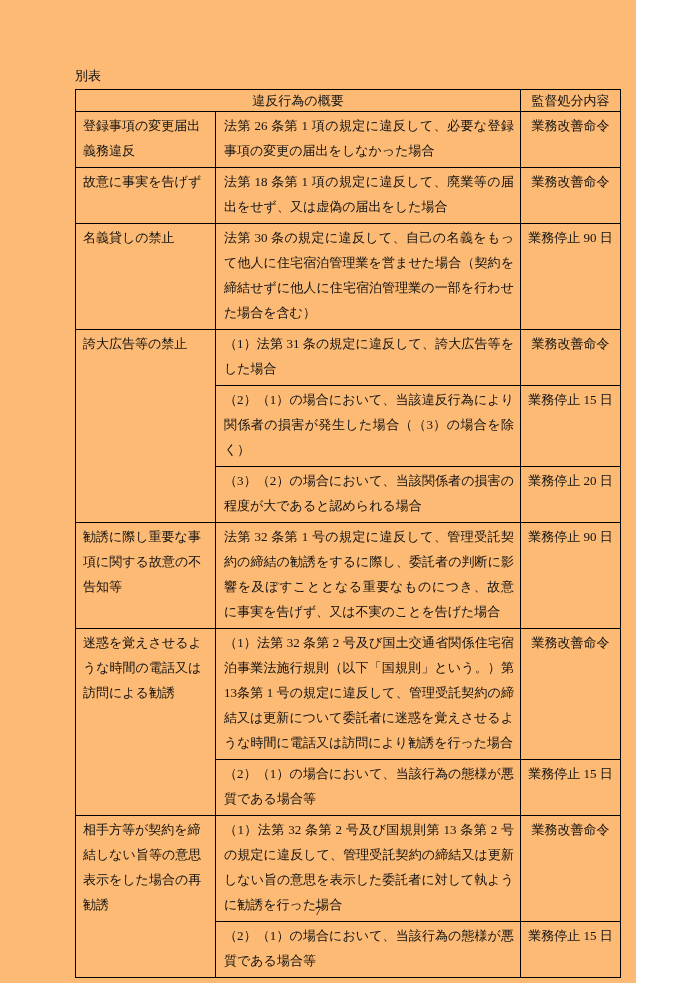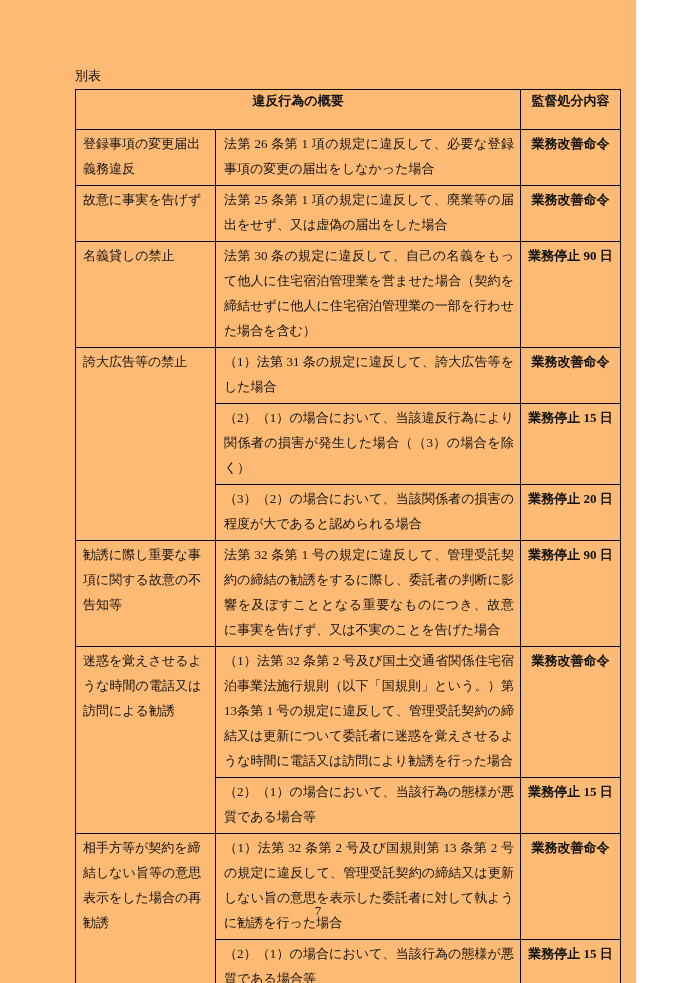--- a/index.html
+++ b/index.html
@@ -30,40 +30,39 @@
     width: 545px;
     table-layout: fixed;
   }
   th, td {
     border: 1px solid #000000;
     vertical-align: top;
     font-size: 13px;
     word-break: break-all;
   }
   th {
-    font-weight: bold;
+    font-weight: normal;
     text-align: center;
-    padding: 3px 4px 20px 4px;
+    padding: 3px 4px 2px 4px;
     line-height: 16px;
   }
   td {
     line-height: 25px;
   }
   td.cat {
     padding: 1px 6px 4px 7px;
     text-align: left;
   }
   td.desc {
     padding: 1px 6px 4px 8px;
     text-align: justify;
   }
   td.disp {
     padding: 1px 3px 4px 3px;
     text-align: center;
-    font-weight: bold;
   }
   .page-number {
     position: absolute;
     bottom: 64px;
     left: 0;
     right: 0;
     text-align: center;
     font-size: 13px;
   }
 </style>
@@ -89,21 +88,21 @@
       <tbody>
 
         <tr>
           <td class="cat">登録事項の変更届出義務違反</td>
           <td class="desc">法第 26 条第 1 項の規定に違反して、必要な登録事項の変更の届出をしなかった場合</td>
           <td class="disp">業務改善命令</td>
         </tr>
 
         <tr>
           <td class="cat">故意に事実を告げず</td>
-          <td class="desc">法第 25 条第 1 項の規定に違反して、廃業等の届出をせず、又は虚偽の届出をした場合</td>
+          <td class="desc">法第 18 条第 1 項の規定に違反して、廃業等の届出をせず、又は虚偽の届出をした場合</td>
           <td class="disp">業務改善命令</td>
         </tr>
 
         <tr>
           <td class="cat">名義貸しの禁止</td>
           <td class="desc">法第 30 条の規定に違反して、自己の名義をもって他人に住宅宿泊管理業を営ませた場合（契約を締結せずに他人に住宅宿泊管理業の一部を行わせた場合を含む）</td>
           <td class="disp">業務停止 90 日</td>
         </tr>
 
         <tr>

